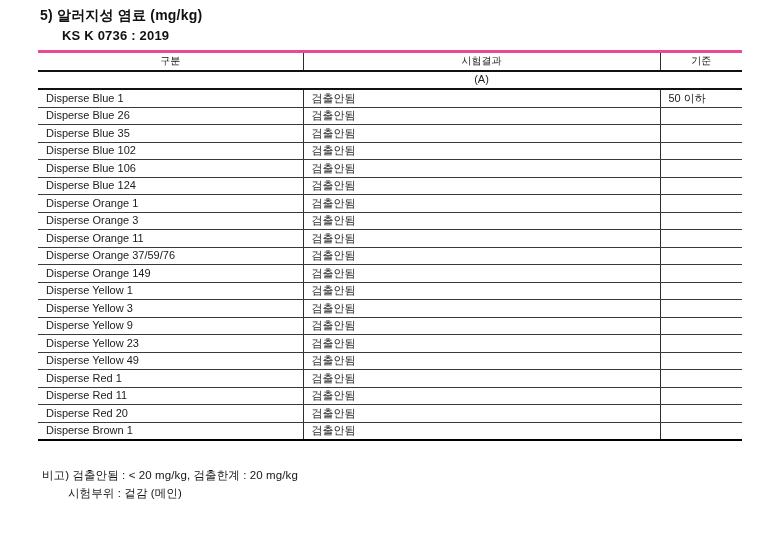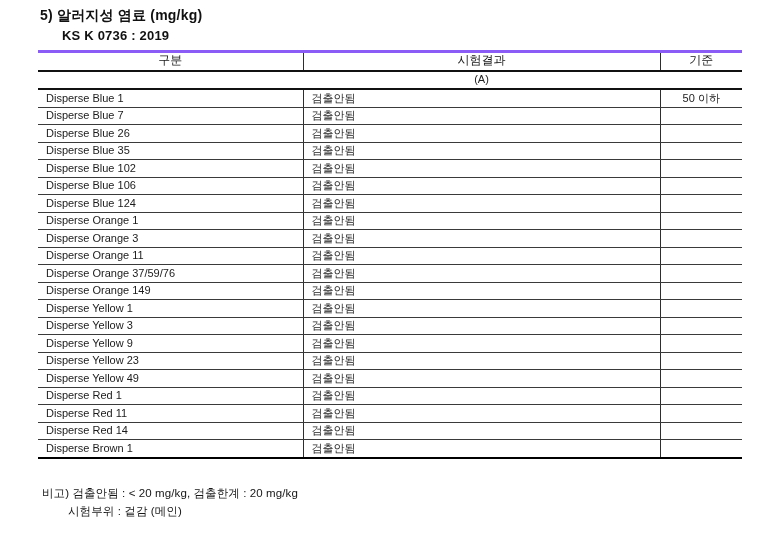--- a/index.html
+++ b/index.html
@@ -43,24 +43,24 @@
   .result-table th, .result-table td {
     padding: 1.5px 8px;
     font-size: 11px;
     line-height: 13.5px;
     font-weight: normal;
     white-space: nowrap;
     overflow: hidden;
   }
   
   .result-table thead th {
-    border-top: 3px solid #8b5cf6;
+    border-top: 3px solid #ec4899;
     border-bottom: 2px solid #111;
     text-align: center;
-    font-size: 12px;
+    font-size: 10px;
     padding: 1px 8px 2px 8px;
     color: #151515;
   }
   
   .vdiv { border-left: 1px solid #2e2e2e; }
 
   
   tr.sample-row td {
     border: none;
     border-bottom: 2px solid #111;
@@ -72,21 +72,21 @@
   
   .result-table tbody td {
     border-top: 1px solid #3a3a3a;
     border-bottom: 1px solid #3a3a3a;
   }
   .result-table tbody tr:last-child td {
     border-bottom: 2.5px solid #000;
   }
   td.name   { text-align: left; }
   td.result { text-align: left; }
-  td.limit  { text-align: center; }
+  td.limit  { }
 
   .notes {
     margin-top: 27px;
     font-size: 11.5px;
     color: #161616;
     letter-spacing: 0.1px;
   }
   .notes .note-line1 { margin: 0 0 3px 4px; }
   .notes .note-line2 { margin: 0 0 0 30px; }
 </style>
@@ -116,25 +116,20 @@
         <td></td>
       </tr>
     </thead>
     <tbody>
         <tr>
       <td class="name">Disperse Blue 1</td>
       <td class="result vdiv">검출안됨</td>
       <td class="limit vdiv">50 이하</td>
     </tr>
         <tr>
-      <td class="name">Disperse Blue 7</td>
-      <td class="result vdiv">검출안됨</td>
-      <td class="limit vdiv"></td>
-    </tr>
-        <tr>
       <td class="name">Disperse Blue 26</td>
       <td class="result vdiv">검출안됨</td>
       <td class="limit vdiv"></td>
     </tr>
         <tr>
       <td class="name">Disperse Blue 35</td>
       <td class="result vdiv">검출안됨</td>
       <td class="limit vdiv"></td>
     </tr>
         <tr>
@@ -206,21 +201,21 @@
       <td class="name">Disperse Red 1</td>
       <td class="result vdiv">검출안됨</td>
       <td class="limit vdiv"></td>
     </tr>
         <tr>
       <td class="name">Disperse Red 11</td>
       <td class="result vdiv">검출안됨</td>
       <td class="limit vdiv"></td>
     </tr>
         <tr>
-      <td class="name">Disperse Red 14</td>
+      <td class="name">Disperse Red 20</td>
       <td class="result vdiv">검출안됨</td>
       <td class="limit vdiv"></td>
     </tr>
         <tr>
       <td class="name">Disperse Brown 1</td>
       <td class="result vdiv">검출안됨</td>
       <td class="limit vdiv"></td>
     </tr>
       </tbody>
   </table>

